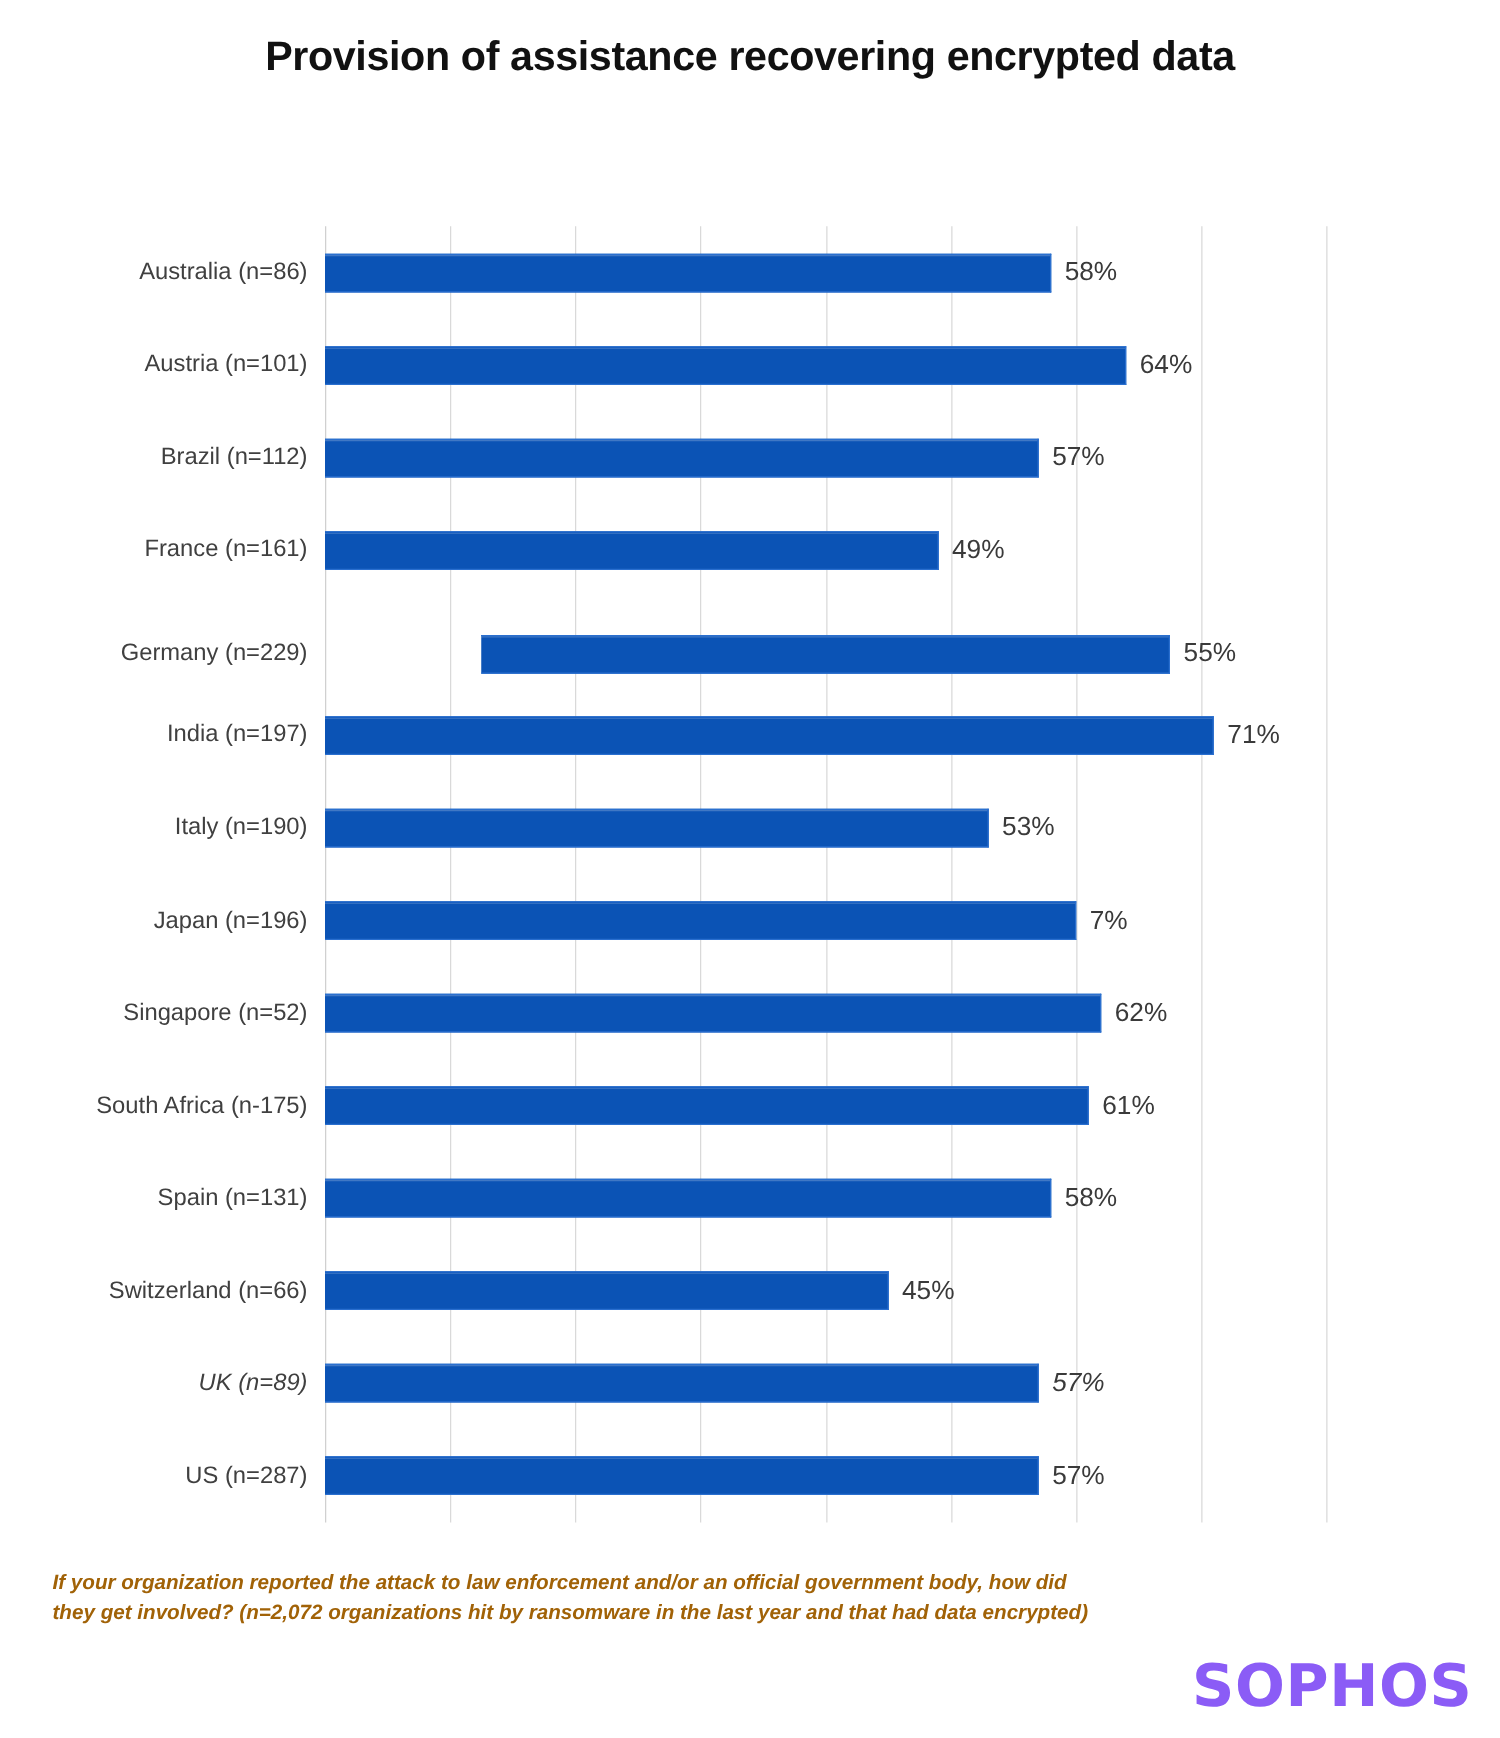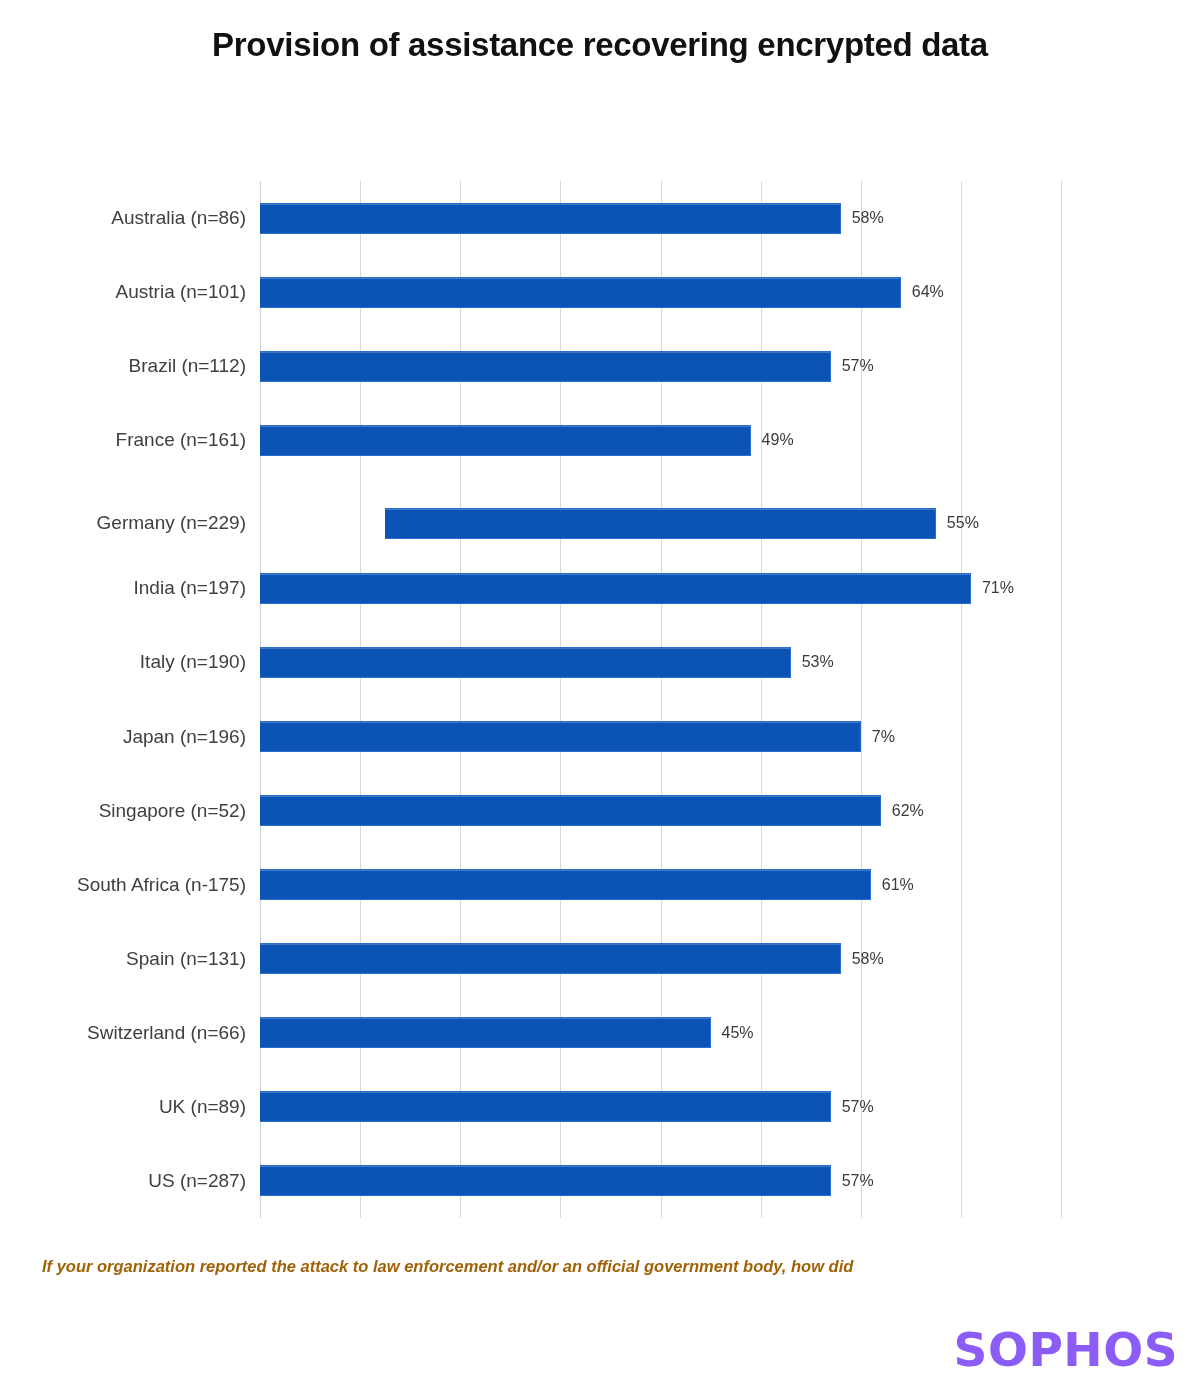--- a/index.html
+++ b/index.html
@@ -88,21 +88,21 @@
     position: relative;
     box-shadow: inset 0 1px 0 rgba(255,255,255,0.22);
   }
 
   .bar-value {
     position: absolute;
     left: 100%;
     margin-left: 12px;
     top: 50%;
     transform: translateY(-50%);
-    font-size: 16px;
+    font-size: 21px;
     color: #3a3a3a;
     font-weight: 500;
     white-space: nowrap;
   }
 
   
   #footnote {
     position: absolute;
     left: 42px;
     top: 1255px;
@@ -211,33 +211,34 @@
           <div class="bar" style="width: 580.725px;">
             <span class="bar-value">58%</span>
           </div>
         </div>
         <div class="bar-row" style="top: 814.786px; height: 74.0714px;">
           <div class="cat-label">Switzerland (n=66)</div>
           <div class="bar" style="width: 450.562px;">
             <span class="bar-value">45%</span>
           </div>
         </div>
-        <div class="bar-row" style="top: 888.857px; height: 74.0714px;">
+        <div class="bar-row" style="top: 888.857px; height: 74.0714px; font-style: italic;">
           <div class="cat-label">UK (n=89)</div>
           <div class="bar" style="width: 570.712px;">
             <span class="bar-value">57%</span>
           </div>
         </div>
         <div class="bar-row" style="top: 962.929px; height: 74.0714px;">
           <div class="cat-label">US (n=287)</div>
           <div class="bar" style="width: 570.712px;">
             <span class="bar-value">57%</span>
           </div>
         </div>
       </div>
   </div>
 </div>
 
 <div id="footnote">
   <div>If your organization reported the attack to law enforcement and/or an official government body, how did</div>
+  <div>they get involved? (n=2,072 organizations hit by ransomware in the last year and that had data encrypted)</div>
 </div>
 
 <div id="sophos-logo">SOPHOS</div>
 
 </body></html>

